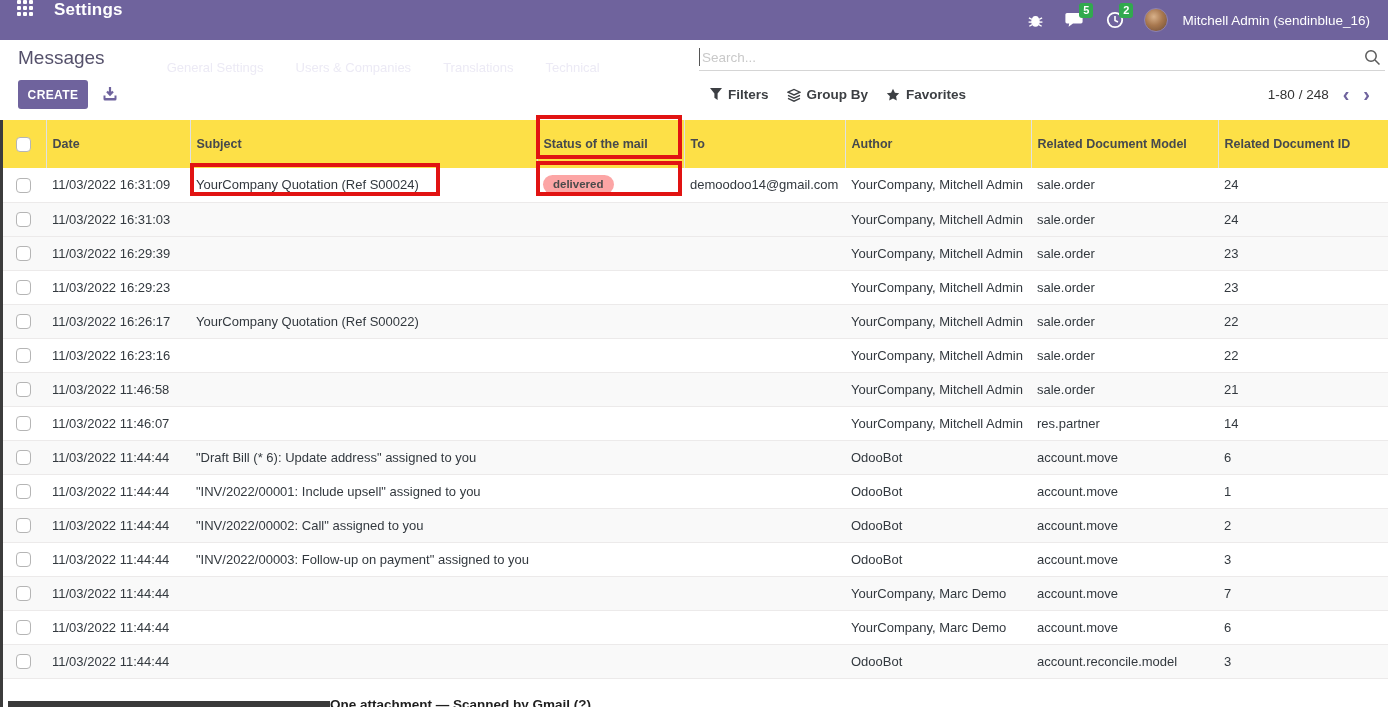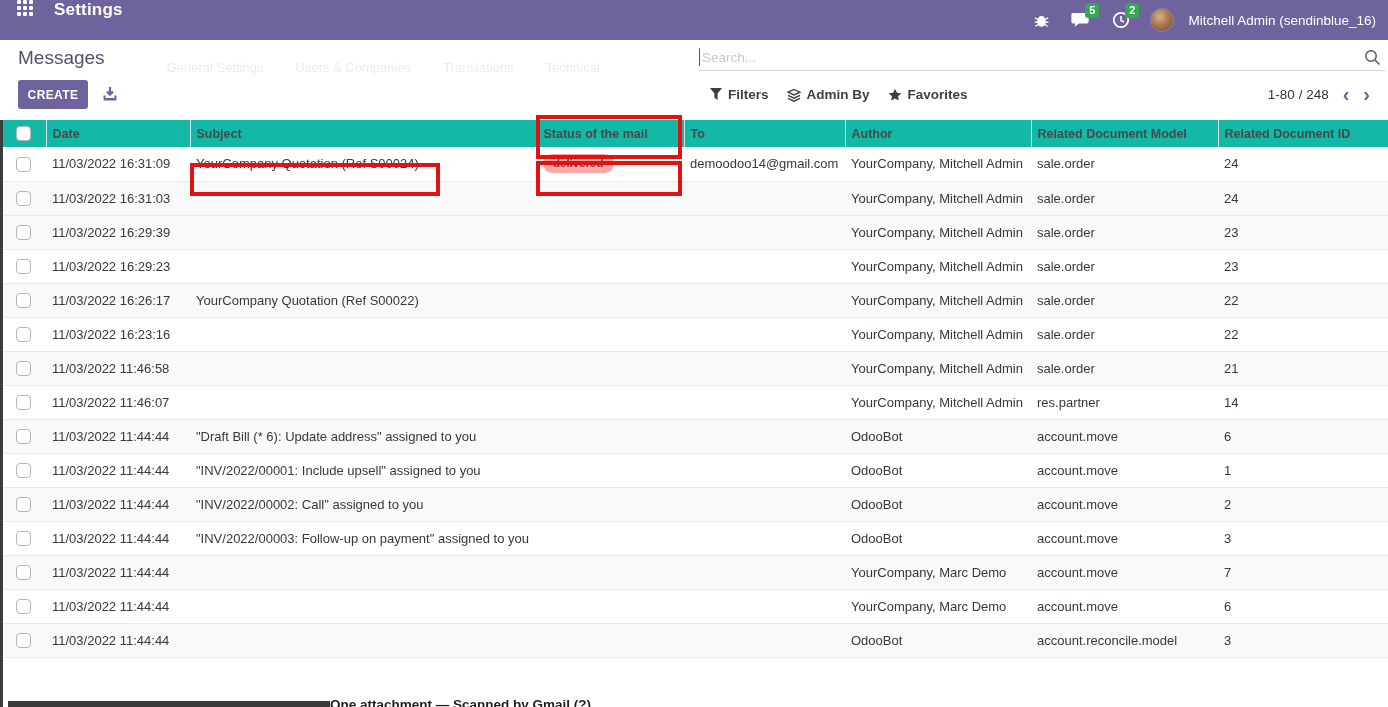--- a/index.html
+++ b/index.html
@@ -17,21 +17,21 @@
   .menu { display:flex; margin-left:28px; gap:0; }
   .menu-item { font-size:13px; color:#eceaf5; padding:0 16px; line-height:40px; cursor:pointer;margin-top:48px; }
   .topbar-right { margin-left:auto; display:flex; align-items:center; gap:6px; padding-right:12px; }
   .tb-icon { position:relative; width:34px; height:40px; display:flex; align-items:center;
     justify-content:center; cursor:pointer; }
   .tb-badge { position:absolute; top:3px; right:-1px; background:#31a94e; color:#fff;
     font-size:11px; font-weight:700; border-radius:3px; padding:0 4px; line-height:15px; }
   .avatar { width:24px; height:24px; border-radius:50%; margin-left:6px;
     background:radial-gradient(circle at 40% 35%, #d8b18a 0%, #a8784f 45%, #6b4a33 100%);
     border:1px solid #8d82b3; }
-  .user-name { font-size:13.5px; color:#fff; margin-left:8px; cursor:pointer; }
+  .user-name { font-size:13.5px; color:#fff; margin-left:8px; margin-right:6px; cursor:pointer; }
 
   
   .breadcrumb { position:absolute; left:18px; top:47px; font-size:19px; color:#55516b; cursor:pointer; }
   .create-btn { position:absolute; left:18px; top:80px; width:70px; height:29px;
     background:#6f639d; color:#fff; font-size:12px; font-weight:700; letter-spacing:.4px;
     border:none; border-radius:3px; cursor:pointer; font-family:"Liberation Sans",sans-serif; }
   .dl-icon { position:absolute; left:102px; top:86px; cursor:pointer; }
 
   .searchbar { position:absolute; left:699px; top:44px; width:686px; height:27px;
     border-bottom:1px solid #d5d5d5; display:flex; align-items:center; }
@@ -44,21 +44,21 @@
   .cp-buttons { position:absolute; left:710px; top:87px; display:flex; gap:18px; align-items:center; }
   .cp-btn { display:flex; align-items:center; gap:6px; font-size:13.5px; font-weight:700;
     color:#3c3f43; cursor:pointer; }
   .pager { position:absolute; right:18px; top:85px; display:flex; align-items:center; gap:14px; }
   .pager-text { font-size:13.5px; color:#333; }
   .pager-arrow { font-size:20px; line-height:18px; font-weight:700; color:#6f639d; cursor:pointer; }
 
   
   .list-table { position:absolute; left:0; top:120px; width:1388px; border-collapse:collapse;
     table-layout:fixed; font-size:13px; color:#33393f; }
-  .list-table th { background:#14b8a6; height:27px; text-align:left; font-size:12.5px;
+  .list-table th { background:#fde047; height:48px; text-align:left; font-size:12.5px;
     font-weight:700; color:#46494d; border-left:1px solid #dfe1e4; cursor:pointer;
     white-space:nowrap; overflow:hidden; }
   .list-table th:first-child { border-left:none; }
   .list-table td { height:34px; border-bottom:1px solid #eceaea; white-space:nowrap;
     overflow:hidden; cursor:pointer; }
   tr.stripe td { background:#f9f9f9; }
   .cell-pad { padding-left:6px; }
   .cb { display:inline-block; width:15px; height:15px; border:1px solid #b5b5b5;
     border-radius:4px; background:#fff; margin-left:16px; vertical-align:middle; cursor:pointer; }
   .badge-pill { display:inline-block; background:#fca5a5; color:#4a4a4a; font-size:11.5px;
@@ -161,21 +161,21 @@
       <span>Filters</span>
     </div>
     <div class="cp-btn">
       <svg width="14" height="14" viewBox="0 0 14 14">
           <g fill="none" stroke="#3c3f43" stroke-width="1.4">
             <path d="M1 4.2 7 1.4l6 2.8-6 2.8z"></path>
             <path d="M1 7.4 7 10.2l6-2.8"></path>
             <path d="M1 10.4 7 13.2l6-2.8"></path>
           </g>
         </svg>
-      <span>Admin By</span>
+      <span>Group By</span>
     </div>
     <div class="cp-btn">
       <svg width="14" height="14" viewBox="0 0 14 14">
           <path fill="#3c3f43" d="M7 .8l1.9 3.9 4.3.6-3.1 3 .7 4.3L7 10.6 3.2 12.6l.7-4.3-3.1-3 4.3-.6z"></path>
         </svg>
       <span>Favorites</span>
     </div>
   </div>
 
   <div class="pager">

